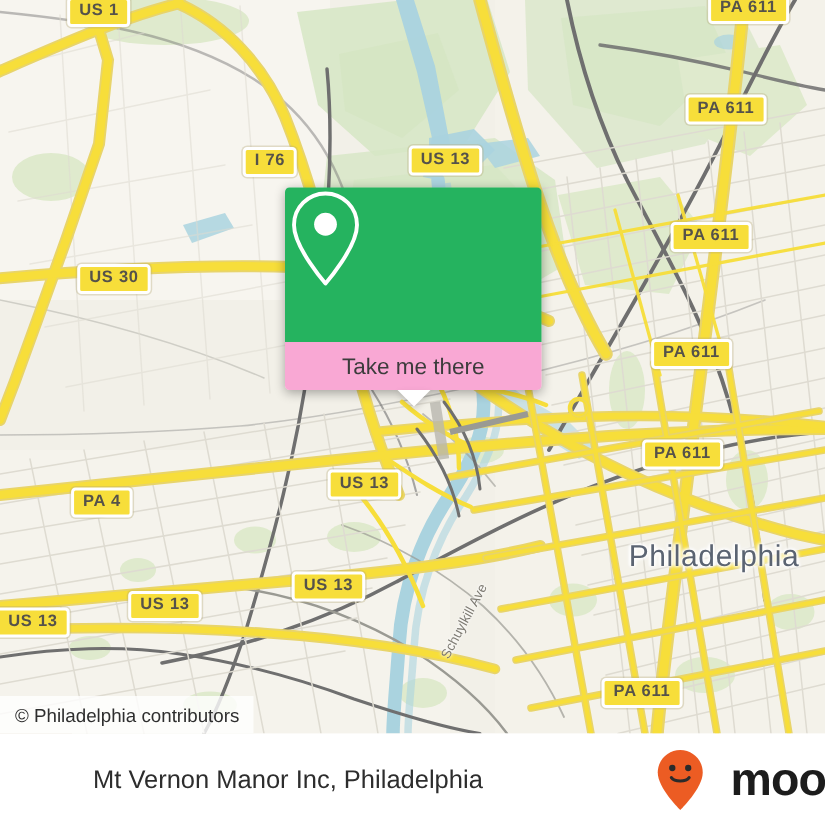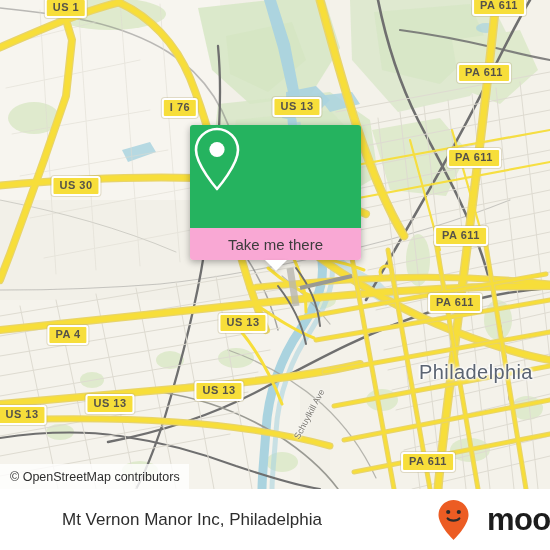--- a/index.html
+++ b/index.html
@@ -367,21 +367,21 @@
           <circle cx="27" cy="24.5" r="7.6" fill="#ffffff"></circle>
         </svg>
       </div>
       <div class="popup-foot">
         <span>Take me there</span>
       </div>
       <div class="popup-tail"></div>
     </div>
 
     <div class="attrib">
-      <span>© OpenStreetMap contributors</span>
+      <span>© Philadelphia contributors</span>
     </div>
   </div>
 
   <div class="footer">
 
     <div class="footer-title">Mt Vernon Manor Inc, Philadelphia</div>
     <div class="brand">
       <svg width="33" height="42" viewBox="0 0 33 42">
         <path d="M16.5 1 C 8.2 1 1.5 7.7 1.5 16 C 1.5 26.5 16.5 41 16.5 41 C 16.5 41 31.5 26.5 31.5 16 C 31.5 7.7 24.8 1 16.5 1 Z" fill="#ec5c23"></path>
         <circle cx="11.2" cy="13" r="2.1" fill="#2b2b2b"></circle>

